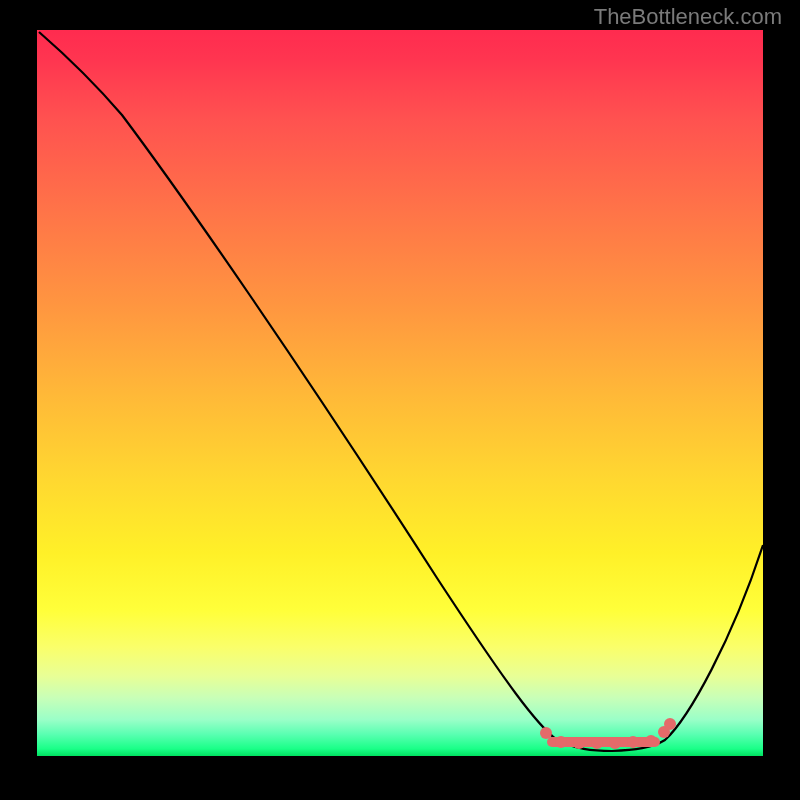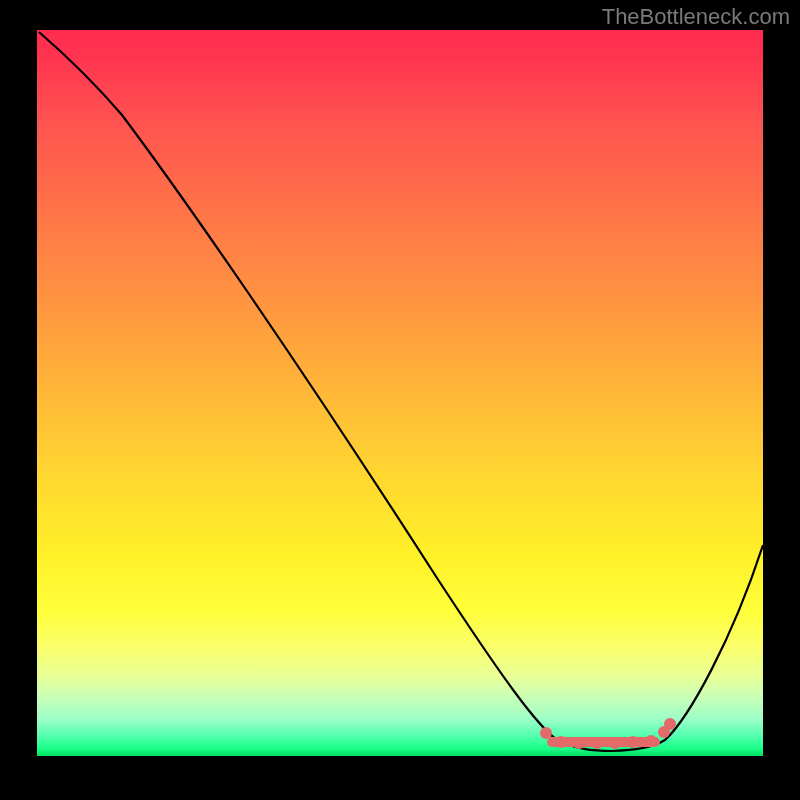--- a/index.html
+++ b/index.html
@@ -6,21 +6,21 @@
   body {
     width: 800px;
     height: 800px;
     background: #000;
     position: relative;
     font-family: Arial, sans-serif;
   }
   .watermark {
     position: absolute;
     top: 4px;
-    right: 10px;
+    right: 18px;
     color: #7a7a7a;
     font-size: 22px;
     font-weight: 500;
     z-index: 10;
     text-align: center;
   }
   .plot-area {
     position: absolute;
     left: 37px;
     top: 30px;

